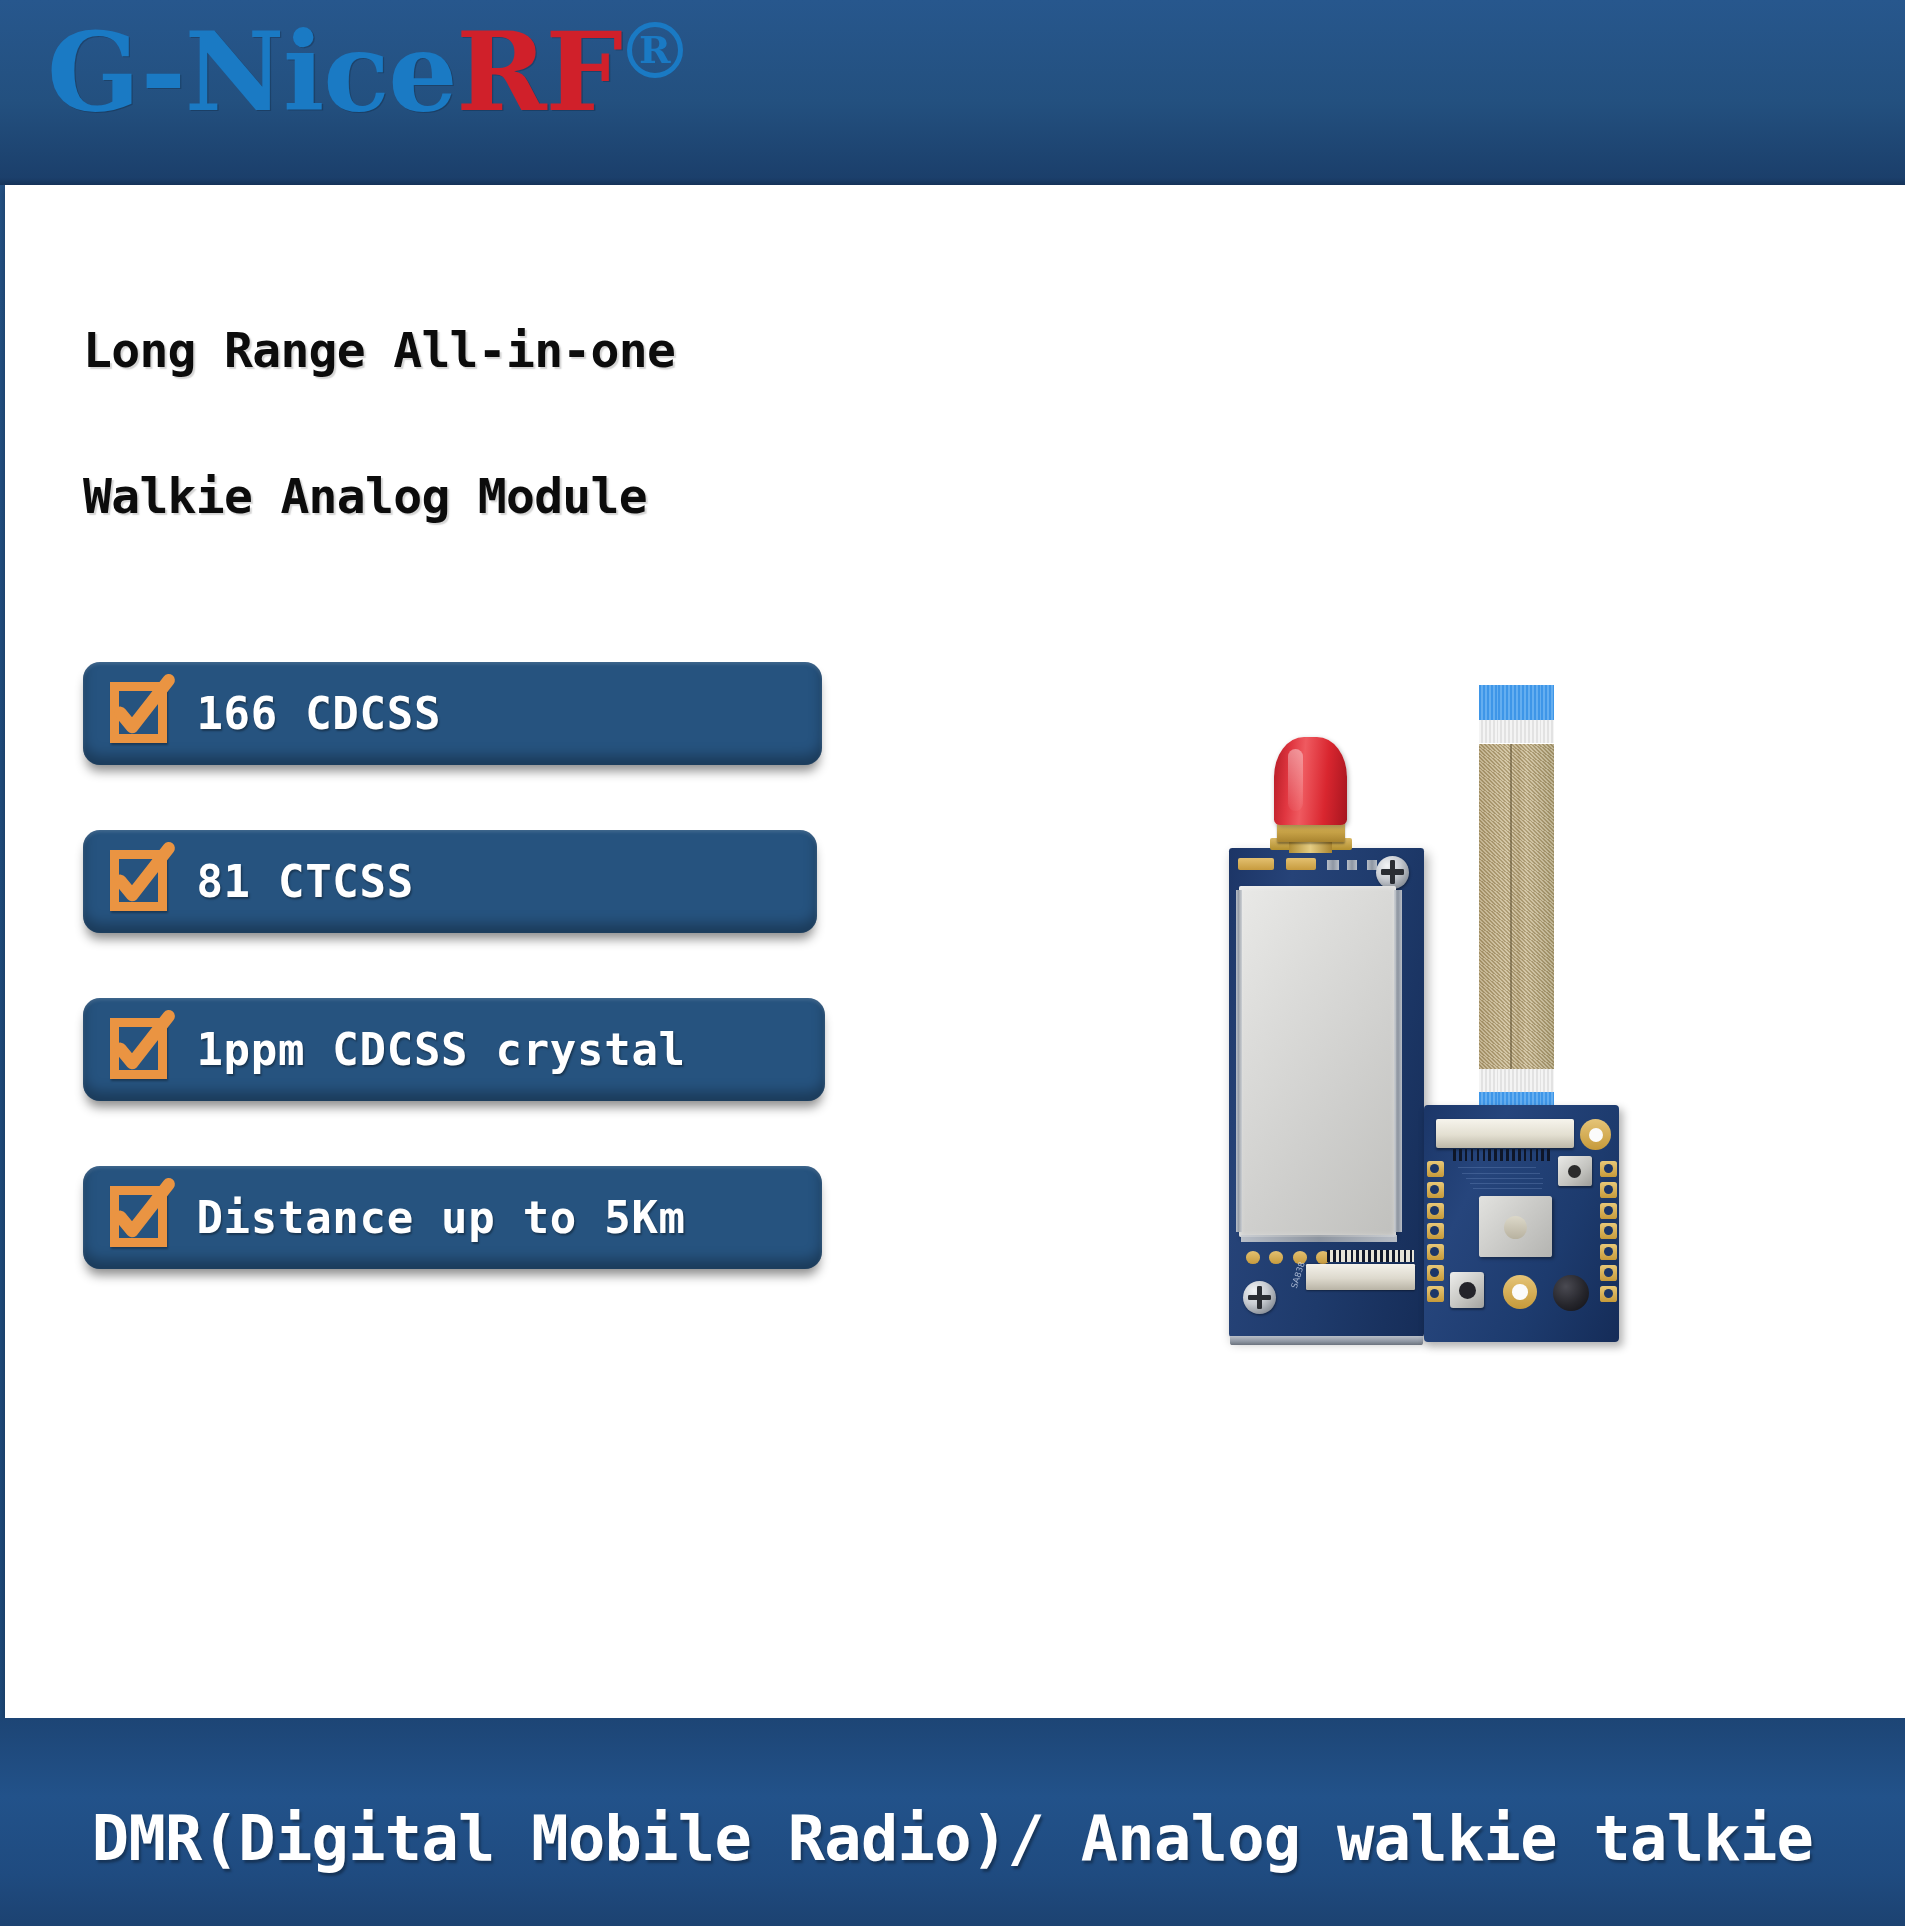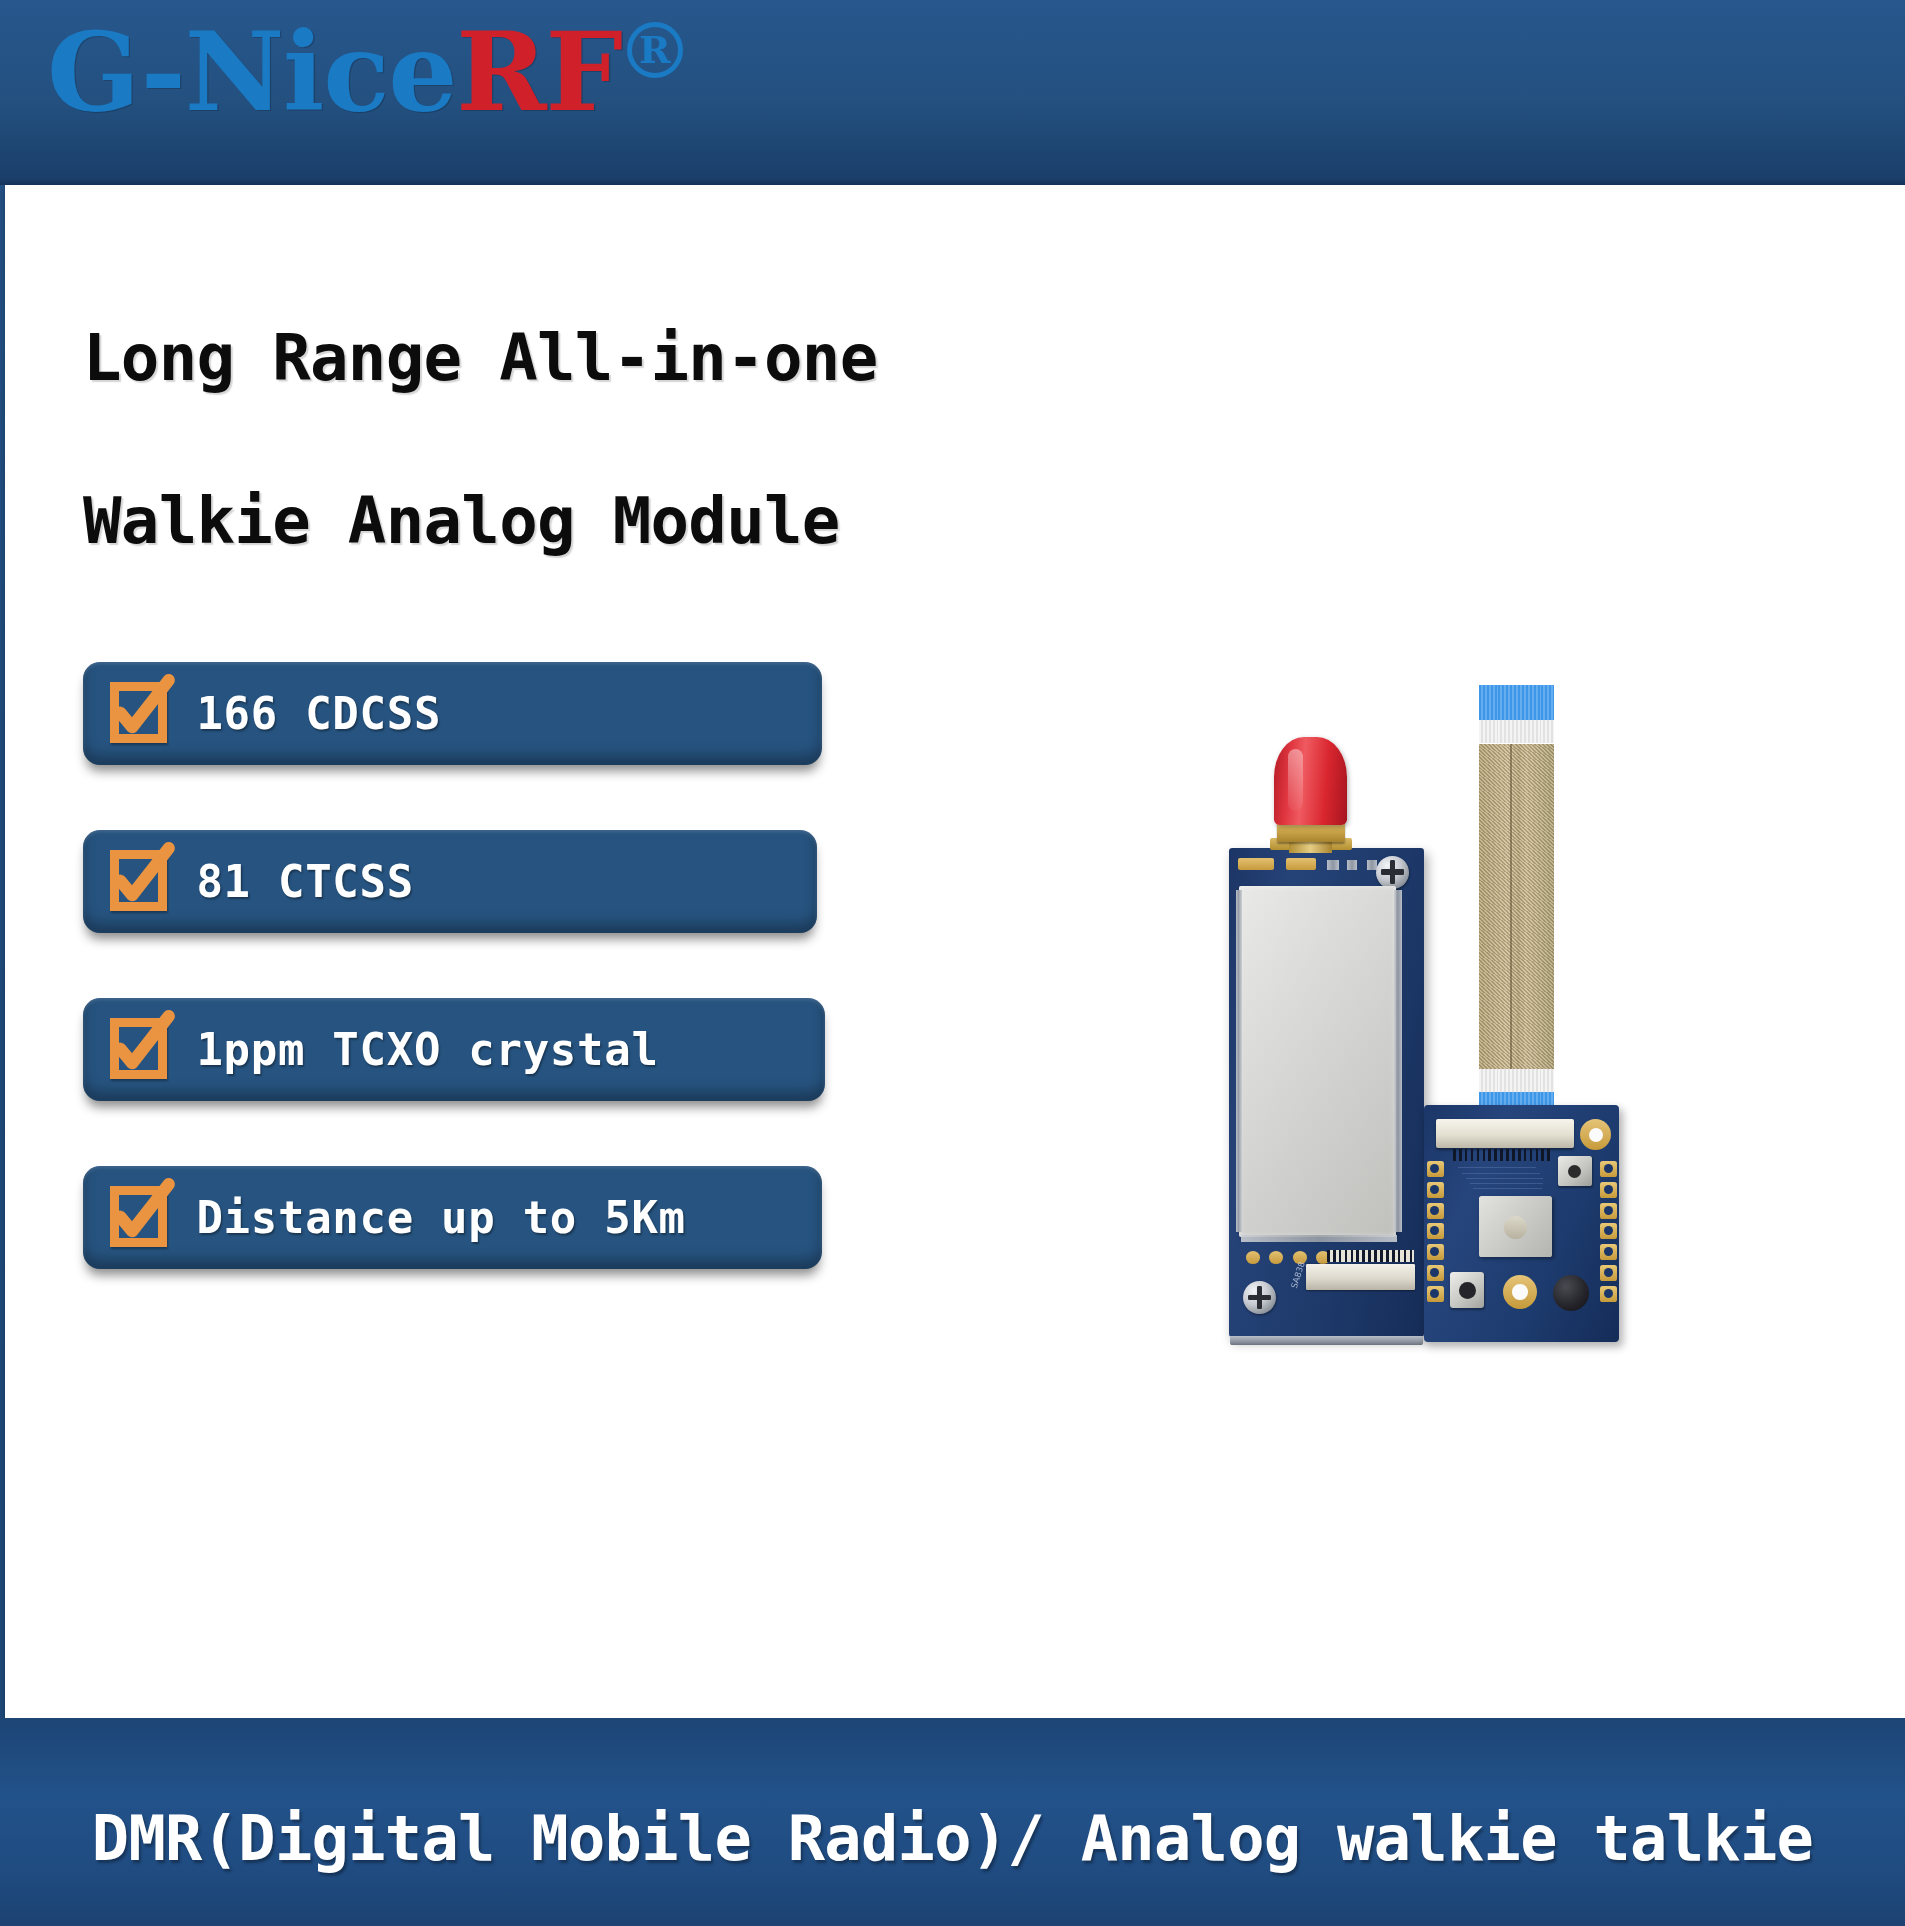--- a/index.html
+++ b/index.html
@@ -80,21 +80,21 @@
   
   .headline-block {
     position: absolute;
     left: 83px;
     top: 325px;
     width: 911px;
   }
   .headline {
     font-family: "DejaVu Sans Mono", monospace;
     font-weight: 700;
-    font-size: 64px;
+    font-size: 48px;
     color: #0c0c0c;
     letter-spacing: -0.7px;
     line-height: 1.05;
     text-shadow: 2px 2px 1.3px rgba(160,160,160,0.45);
     white-space: nowrap;
   }
   .headline + .headline { margin-top: 96px; }
 
   
   .features {
@@ -476,21 +476,21 @@
   </div>
 
 
   <div class="pill pill-w4">
     <span class="check-icon">
       <span class="cbox"></span>
       <svg viewBox="0 0 104 112" xmlns="http://www.w3.org/2000/svg">
         <path d="M22 58 L40 80 L96 8" fill="none" stroke="#ea9442" stroke-width="19" stroke-linecap="round" stroke-linejoin="round"></path>
       </svg>
     </span>
-    <span class="pill-label">1ppm TCXO crystal</span>
+    <span class="pill-label">1ppm CDCSS crystal</span>
   </div>
 
   <div class="pill pill-w5">
     <span class="check-icon">
       <span class="cbox"></span>
       <svg viewBox="0 0 104 112" xmlns="http://www.w3.org/2000/svg">
         <path d="M22 58 L40 80 L96 8" fill="none" stroke="#ea9442" stroke-width="19" stroke-linecap="round" stroke-linejoin="round"></path>
       </svg>
     </span>
     <span class="pill-label">Distance up to 5Km</span>

